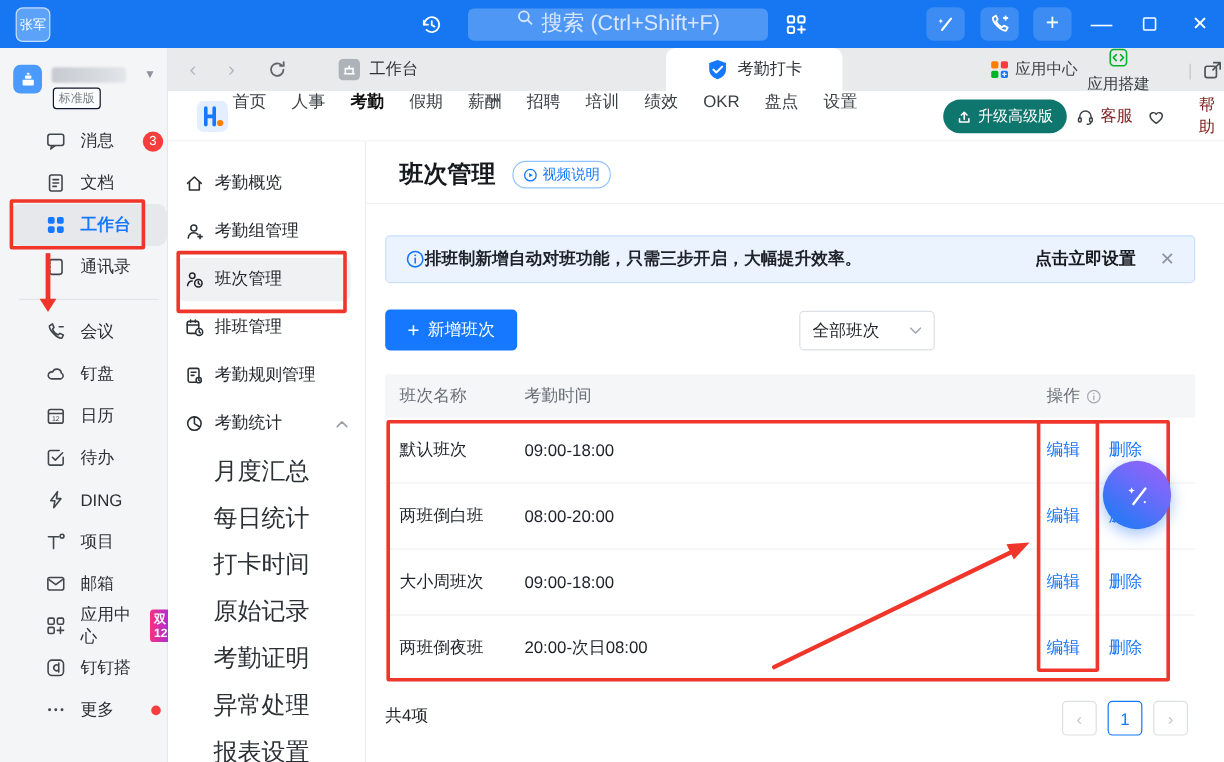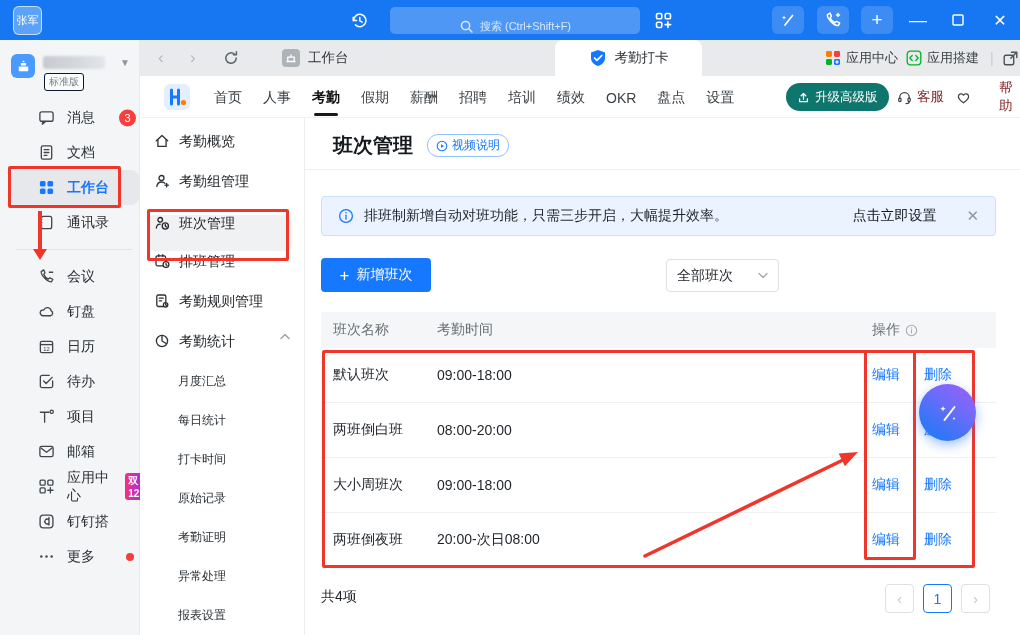--- a/index.html
+++ b/index.html
@@ -2,21 +2,21 @@
 <html><head>
 <meta charset="utf-8">
 <style>
   html,body{margin:0;padding:0;background:#d9dde2;font-family:"Liberation Sans","DejaVu Sans",sans-serif;}
   #app{position:relative;width:1020px;height:635px;background:#fff;overflow:hidden;font-size:14px;color:#23272b;}
   .abs{position:absolute;}
   svg{display:block;}
   
   .topbar{position:absolute;left:0;top:0;width:1020px;height:40px;background:#1777F2;}
   .avatar{position:absolute;left:13px;top:6px;width:27px;height:27px;border-radius:6px;background:#5CA2F9;border:1px solid rgba(255,255,255,.65);display:flex;align-items:center;justify-content:center;color:#fff;font-size:11px;cursor:pointer;}
-  .searchbox{position:absolute;left:390px;top:7px;width:250px;height:27px;border-radius:5px;background:rgba(255,255,255,.24);display:flex;align-items:flex-end;justify-content:center;gap:6px;color:#D8E7FF;font-size:11px;cursor:text;}
+  .searchbox{position:absolute;left:390px;top:7px;width:250px;height:27px;border-radius:5px;background:rgba(255,255,255,.24);display:flex;align-items:flex-start;justify-content:center;gap:6px;color:#D8E7FF;font-size:18px;cursor:text;}
   .tb-sq{position:absolute;top:6px;width:32px;height:28px;border-radius:6px;background:rgba(255,255,255,.16);display:flex;align-items:center;justify-content:center;cursor:pointer;}
   .tb-glyph{position:absolute;top:0;height:40px;display:flex;align-items:center;justify-content:center;color:#fff;cursor:pointer;}
   
   .sidebar{position:absolute;left:0;top:40px;width:140px;height:595px;background:#F4F5F7;border-right:1px solid #E6E8EB;box-sizing:border-box;}
   .org-avatar{position:absolute;left:11px;top:14px;width:24px;height:24px;border-radius:6px;background:#4B9BFF;display:flex;align-items:center;justify-content:center;cursor:pointer;}
   .org-blur{position:absolute;left:43px;top:16px;width:62px;height:13px;border-radius:3px;background:linear-gradient(90deg,#C7CBD1,#D6DADF 60%,#E3E6EA);filter:blur(1px);}
   .org-badge{position:absolute;left:44px;top:33px;font-size:10px;color:#7A8087;border:1px solid #0f172a;border-radius:3px;padding:1px 4px;background:#FBFCFD;}
   .sb-list{position:absolute;left:0;top:60px;width:148px;}
   .sb-item{position:relative;height:35px;display:flex;align-items:center;padding-left:38px;gap:12px;color:#41464C;cursor:pointer;}
   .sb-item .lbl{font-size:14px;color:#2B3035;}
@@ -27,39 +27,39 @@
   .sb-dot{position:absolute;right:14px;top:50%;transform:translateY(-50%);width:8px;height:8px;border-radius:50%;background:#F53F3F;}
   .promo{margin-left:2px;font-size:10px;font-weight:bold;color:#fff;background:linear-gradient(90deg,#F5317F,#8A2EFF);border-radius:3px;padding:1px 3px;}
   
   .tabbar{position:absolute;left:140px;top:40px;width:880px;height:36px;background:#E8EAEC;}
   .nav-gl{position:absolute;top:0;height:36px;display:flex;align-items:center;cursor:pointer;}
   .tab{position:absolute;top:0;height:36px;display:flex;align-items:center;gap:8px;font-size:13.5px;color:#2F3338;cursor:pointer;}
   .tab.active{background:#fff;border-radius:8px 8px 0 0;justify-content:center;}
   .tr-link{position:absolute;top:0;height:36px;display:flex;align-items:center;gap:5px;font-size:13px;color:#3B4045;cursor:pointer;}
   
   .appheader{position:absolute;left:140px;top:76px;width:880px;height:42px;background:#fff;border-bottom:1px solid #F0F1F3;box-sizing:border-box;}
-  .menu{position:absolute;left:72px;top:0;height:44px;display:flex;align-items:center;gap:17px;}
+  .menu{position:absolute;left:52px;top:0;height:44px;display:flex;gap:17px;}
   .m-item{position:relative;font-size:14px;color:#3B4045;cursor:pointer;padding:0 2px;white-space:nowrap;}
   .m-item.active{color:#111;font-weight:bold;}
   .m-item.active::after{content:"";position:absolute;left:50%;transform:translateX(-50%);bottom:-9px;width:24px;height:3px;background:#16191D;border-radius:2px;}
   .upgrade{position:absolute;left:646px;top:7px;height:28px;padding:0 11px;border-radius:15px;background:#0f766e;color:#fff;font-size:12.5px;display:flex;align-items:center;gap:5px;cursor:pointer;}
   .hd-link{position:absolute;top:0;height:42px;display:flex;align-items:center;gap:4px;font-size:13.5px;color:#7f1d1d;cursor:pointer;}
   
   .subnav{position:absolute;left:140px;top:118px;width:165px;height:517px;background:#fff;border-right:1px solid #ECEDEF;box-sizing:border-box;overflow:hidden;}
-  .sn-item{position:relative;height:40px;display:flex;gap:9px;padding-left:14px;font-size:14px;color:#23272B;cursor:pointer;}
+  .sn-item{position:relative;height:40px;display:flex;align-items:center;gap:9px;padding-left:14px;font-size:14px;color:#23272B;cursor:pointer;}
   .sn-item.active{background:#F0F1F3;border-radius:6px;margin:2px 12px 2px 8px;padding-left:6px;height:36px;}
-  .sn-sub{height:39px;display:flex;align-items:flex-start;padding-left:38px;font-size:12px;color:#2B3035;cursor:pointer;}
+  .sn-sub{height:39px;display:flex;align-items:center;padding-left:38px;font-size:20px;color:#2B3035;cursor:pointer;}
   .sn-caret{position:absolute;right:14px;color:#9CA1A8;}
   
   .main{position:absolute;left:305px;top:118px;width:715px;height:517px;background:#fff;}
   .pg-title{position:absolute;left:28px;top:14px;display:flex;align-items:center;gap:14px;}
   .pg-title h1{margin:0;font-size:20px;color:#16191D;}
   .vbadge{display:flex;align-items:center;gap:4px;border:1px solid #94C1FF;color:#1677FF;font-size:12px;border-radius:11px;padding:2px 8px;cursor:pointer;}
   .t-div{position:absolute;left:0;top:51px;width:715px;height:1px;background:#F0F1F3;}
-  .banner{position:absolute;left:16px;top:78px;width:675px;height:40px;box-sizing:border-box;background:#EAF3FF;border:1px solid #C9E0FF;border-radius:4px;display:flex;align-items:center;padding:0 16px;gap:10px;}
+  .banner{position:absolute;left:16px;top:78px;width:675px;height:40px;box-sizing:border-box;background:#EAF3FF;border:1px solid #C9E0FF;border-radius:4px;display:flex;align-items:center;padding:0 16px;gap:0;font-weight:bold;}
   .banner .txt{color:#1F2329;font-size:14px;}
   .banner .act{margin-left:auto;color:#16191D;font-size:14px;cursor:pointer;}
   .banner .x{margin-left:20px;color:#8F959E;font-size:15px;cursor:pointer;}
   .btn-add{position:absolute;left:16px;top:140px;width:110px;height:34px;background:#1677FF;color:#fff;border:none;border-radius:4px;font-size:14px;display:flex;align-items:center;justify-content:center;gap:7px;cursor:pointer;}
   .sel{position:absolute;left:361px;top:141px;width:113px;height:33px;box-sizing:border-box;border:1px solid #DCDFE3;border-radius:4px;display:flex;align-items:center;padding:0 10px;font-size:14px;color:#1F2329;cursor:pointer;}
   .sel .car{margin-left:auto;}
   .srch{position:absolute;left:485px;top:141px;width:186px;height:33px;box-sizing:border-box;border:1px solid #DCDFE3;border-radius:4px;display:flex;align-items:center;}
   .srch input{flex:1;border:none;outline:none;padding:0 10px;font-size:14px;color:#1F2329;font-family:inherit;background:transparent;min-width:0;}
   .srch input::placeholder{color:#C1C6CE;}
   .srch .mag{width:33px;height:100%;border-left:1px solid #E7EAEE;display:flex;align-items:center;justify-content:center;cursor:pointer;}
@@ -222,20 +222,28 @@
         <span>
             <svg width="17" height="17" viewBox="0 0 18 18" fill="none" stroke="#41464C" stroke-width="1.4" stroke-linecap="round" stroke-linejoin="round">
               <path d="M15.5 8.5 V13.7 a1.8 1.8 0 0 1 -1.8 1.8 H4.3 a1.8 1.8 0 0 1 -1.8 -1.8 V4.3 a1.8 1.8 0 0 1 1.8 -1.8 H12"></path>
               <path d="M6 8.5 l2.6 2.6 L15 4.6"></path>
             </svg>
           </span>
         <span class="lbl">待办</span>
       </div>
       <div class="sb-item">
         <span>
+            <svg width="17" height="17" viewBox="0 0 18 18" fill="none" stroke="#41464C" stroke-width="1.4" stroke-linejoin="round">
+              <path d="M10.5 1.8 L4.5 9.8 H8.2 L7.2 16 L13.5 8 H9.6 Z"></path>
+            </svg>
+          </span>
+        <span class="lbl">DING</span>
+      </div>
+      <div class="sb-item">
+        <span>
             <svg width="17" height="17" viewBox="0 0 18 18" fill="none" stroke="#41464C" stroke-width="1.4" stroke-linecap="round">
               <path d="M2.5 4.5 h9 M7 4.5 V15"></path>
               <circle cx="14.5" cy="4" r="1.7"></circle>
             </svg>
           </span>
         <span class="lbl">项目</span>
       </div>
       <div class="sb-item">
         <span>
             <svg width="17" height="17" viewBox="0 0 18 18" fill="none" stroke="#41464C" stroke-width="1.4" stroke-linejoin="round">
@@ -312,21 +320,21 @@
           <svg width="16" height="16" viewBox="0 0 16 16">
             <rect x="1" y="1" width="6" height="6" rx="1.4" fill="#FF7D00"></rect>
             <rect x="9" y="1" width="6" height="6" rx="1.4" fill="#F53F3F"></rect>
             <rect x="1" y="9" width="6" height="6" rx="1.4" fill="#00B42A"></rect>
             <rect x="9" y="9" width="6" height="6" rx="1.4" fill="#1677FF"></rect>
             <path d="M12 10.2 v3.6 M10.2 12 h3.6" stroke="#fff" stroke-width="1.2"></path>
           </svg>
         </span>
       <span>应用中心</span>
     </div>
-    <div class="tr-link" style="left:766px;">
+    <div class="tr-link" style="left:766px;flex-direction:column;">
       <span>
           <svg width="16" height="16" viewBox="0 0 16 16" fill="none" stroke="#00B42A" stroke-width="1.3">
             <rect x="1.2" y="1.2" width="13.6" height="13.6" rx="3"></rect>
             <path d="M6.2 5.5 L3.8 8 L6.2 10.5 M9.8 5.5 L12.2 8 L9.8 10.5" stroke-linecap="round" stroke-linejoin="round"></path>
           </svg>
         </span>
       <span>应用搭建</span>
     </div>
     <div class="nav-gl" style="left:850px;color:#C6CAD0;">|</div>
     <div class="nav-gl" style="left:862px;">

